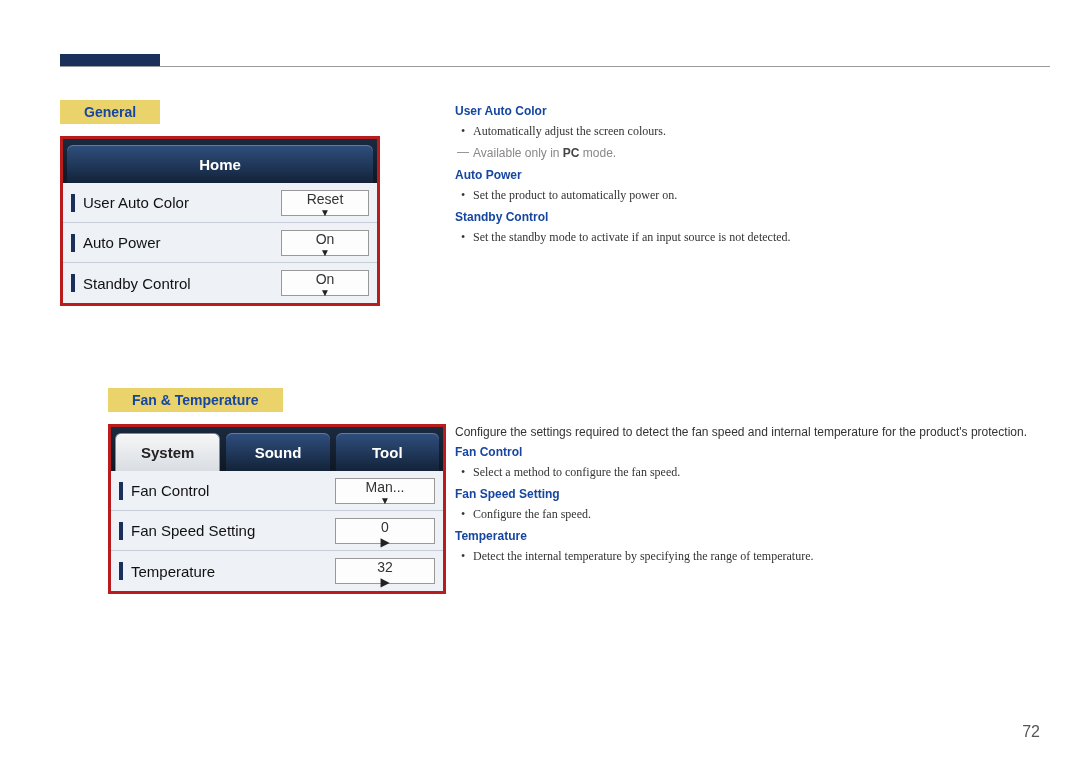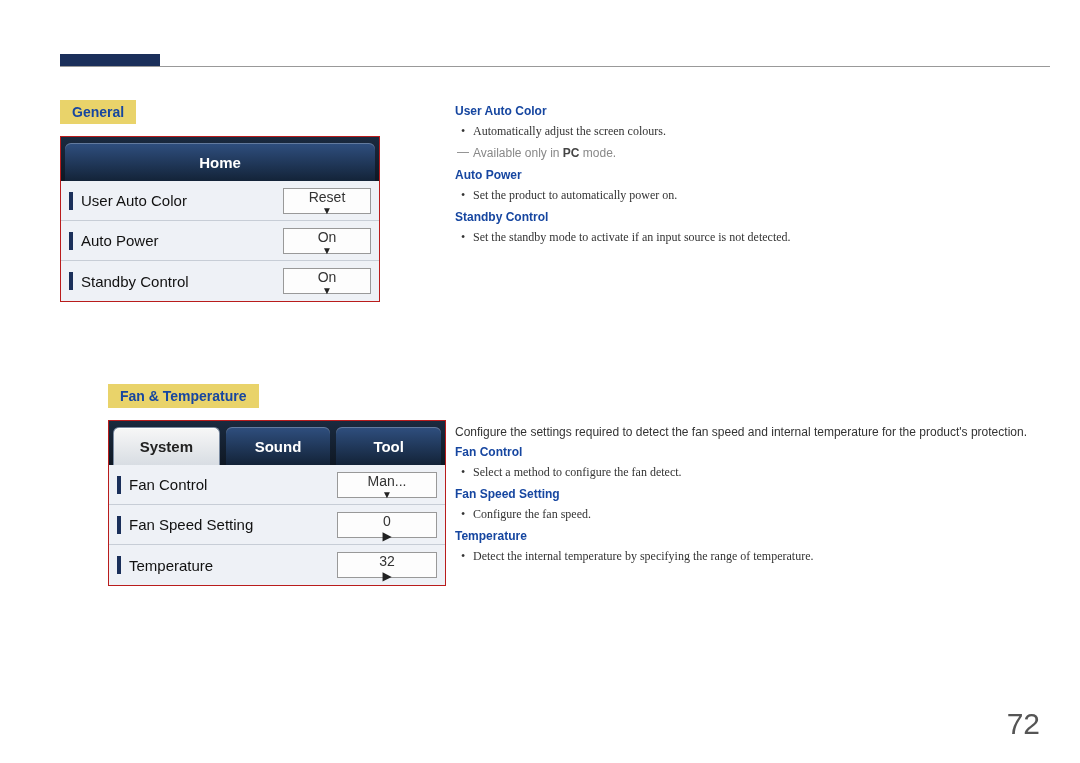--- a/index.html
+++ b/index.html
@@ -38,27 +38,27 @@
     left: 455px;
     top: 100px;
     width: 580px;
   }
   .section-title {
     display: inline-block;
     background: #e9d36a;
     color: #1646a0;
     font-weight: bold;
     font-size: 14px;
-    padding: 4px 12px;
+    padding: 4px 24px;
     margin-bottom: 12px;
   }
   .mock {
     width: 320px;
     margin-bottom: 40px;
-    border: 1px solid #b91c1c;
+    border: 3px solid #b91c1c;
   }
   .mock-tabs {
     display: flex;
     height: 44px;
     align-items: flex-end;
     background: linear-gradient(#1a2a3f, #0f1824);
     padding: 0 4px;
     gap: 6px;
   }
   .mock-tab {
@@ -155,21 +155,21 @@
   .rc-note .bold { color: #444; font-weight: bold; }
   .rc-intro {
     margin-bottom: 0;
     line-height: 1.5;
   }
   .section2-left { margin-top: 82px; margin-left: 48px; }
   .page-num {
     position: absolute;
     right: 40px;
     bottom: 22px;
-    font-size: 30px;
+    font-size: 16px;
     color: #555;
     font-weight: 300;
   }
 </style>
 </head>
 <body>
 
 <div class="accent-bar"></div>
 <div class="page-rule"></div>
 
@@ -264,21 +264,21 @@
     <div class="rc-bullet">Set the product to automatically power on.</div>
 
     <div class="rc-heading">Standby Control</div>
     <div class="rc-bullet">Set the standby mode to activate if an input source is not detected.</div>
   </div>
 
   <div style="margin-top:177px;">
     <div class="rc-intro">Configure the settings required to detect the fan speed and internal temperature for the product's protection.</div>
 
     <div class="rc-heading">Fan Control</div>
-    <div class="rc-bullet">Select a method to configure the fan detect.</div>
+    <div class="rc-bullet">Select a method to configure the fan speed.</div>
 
     <div class="rc-heading">Fan Speed Setting</div>
     <div class="rc-bullet">Configure the fan speed.</div>
 
     <div class="rc-heading">Temperature</div>
     <div class="rc-bullet">Detect the internal temperature by specifying the range of temperature.</div>
   </div>
 </div>
 
 <div class="page-num">72</div>

